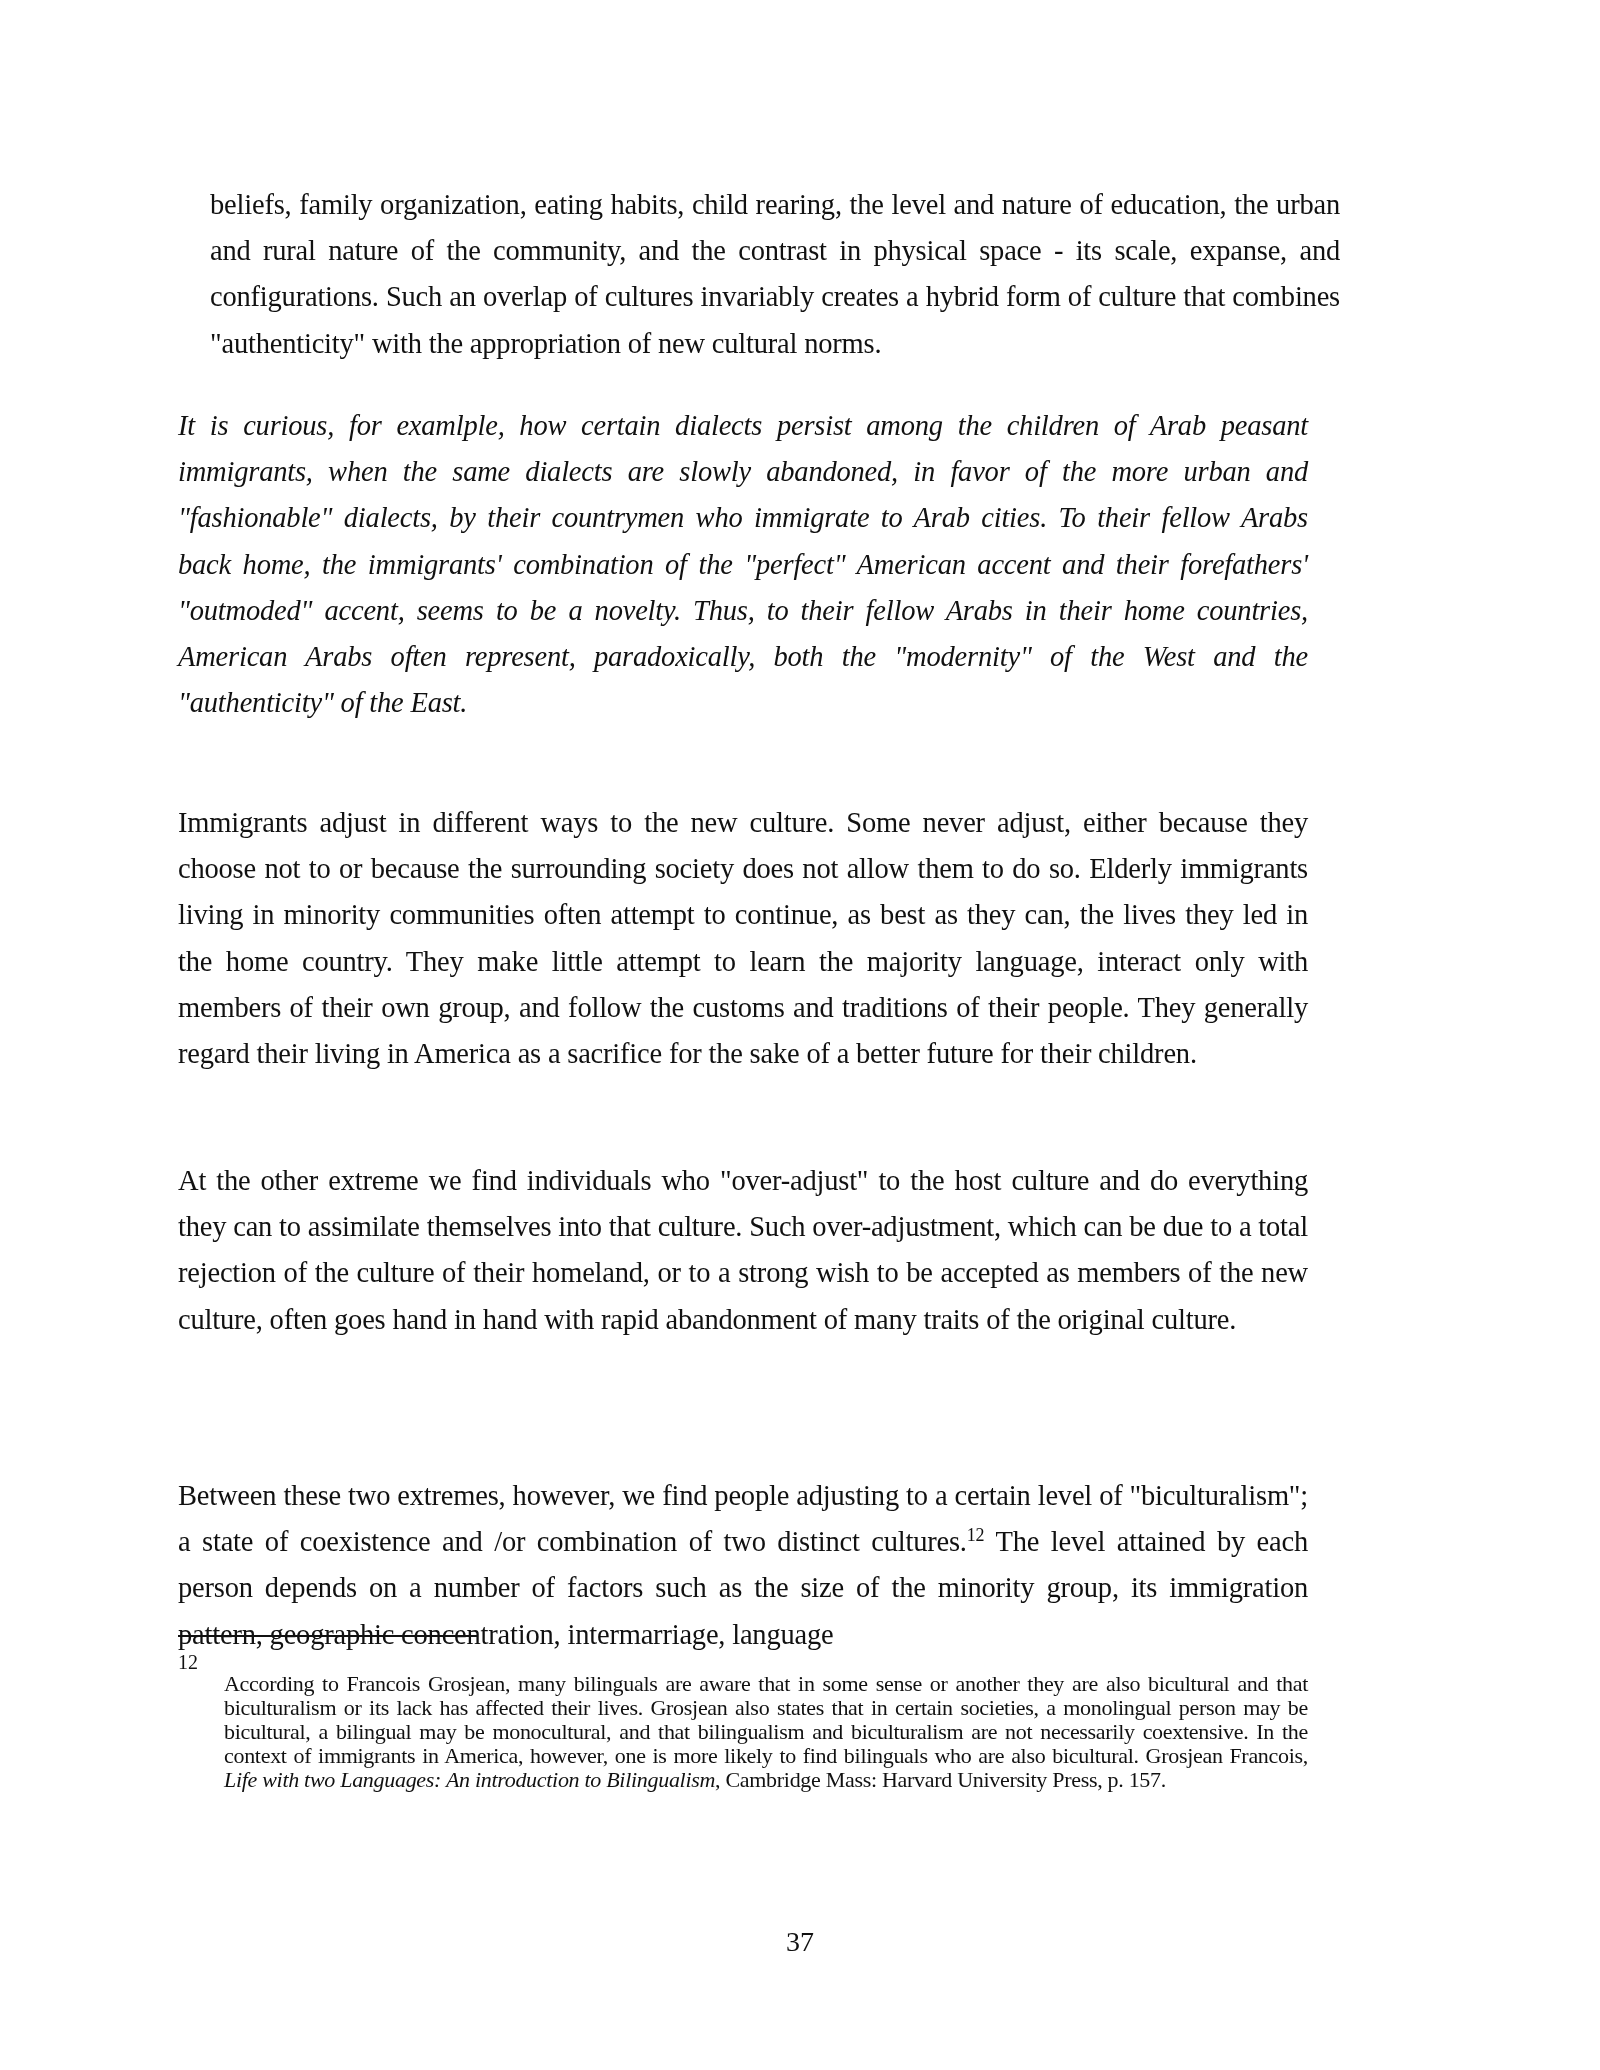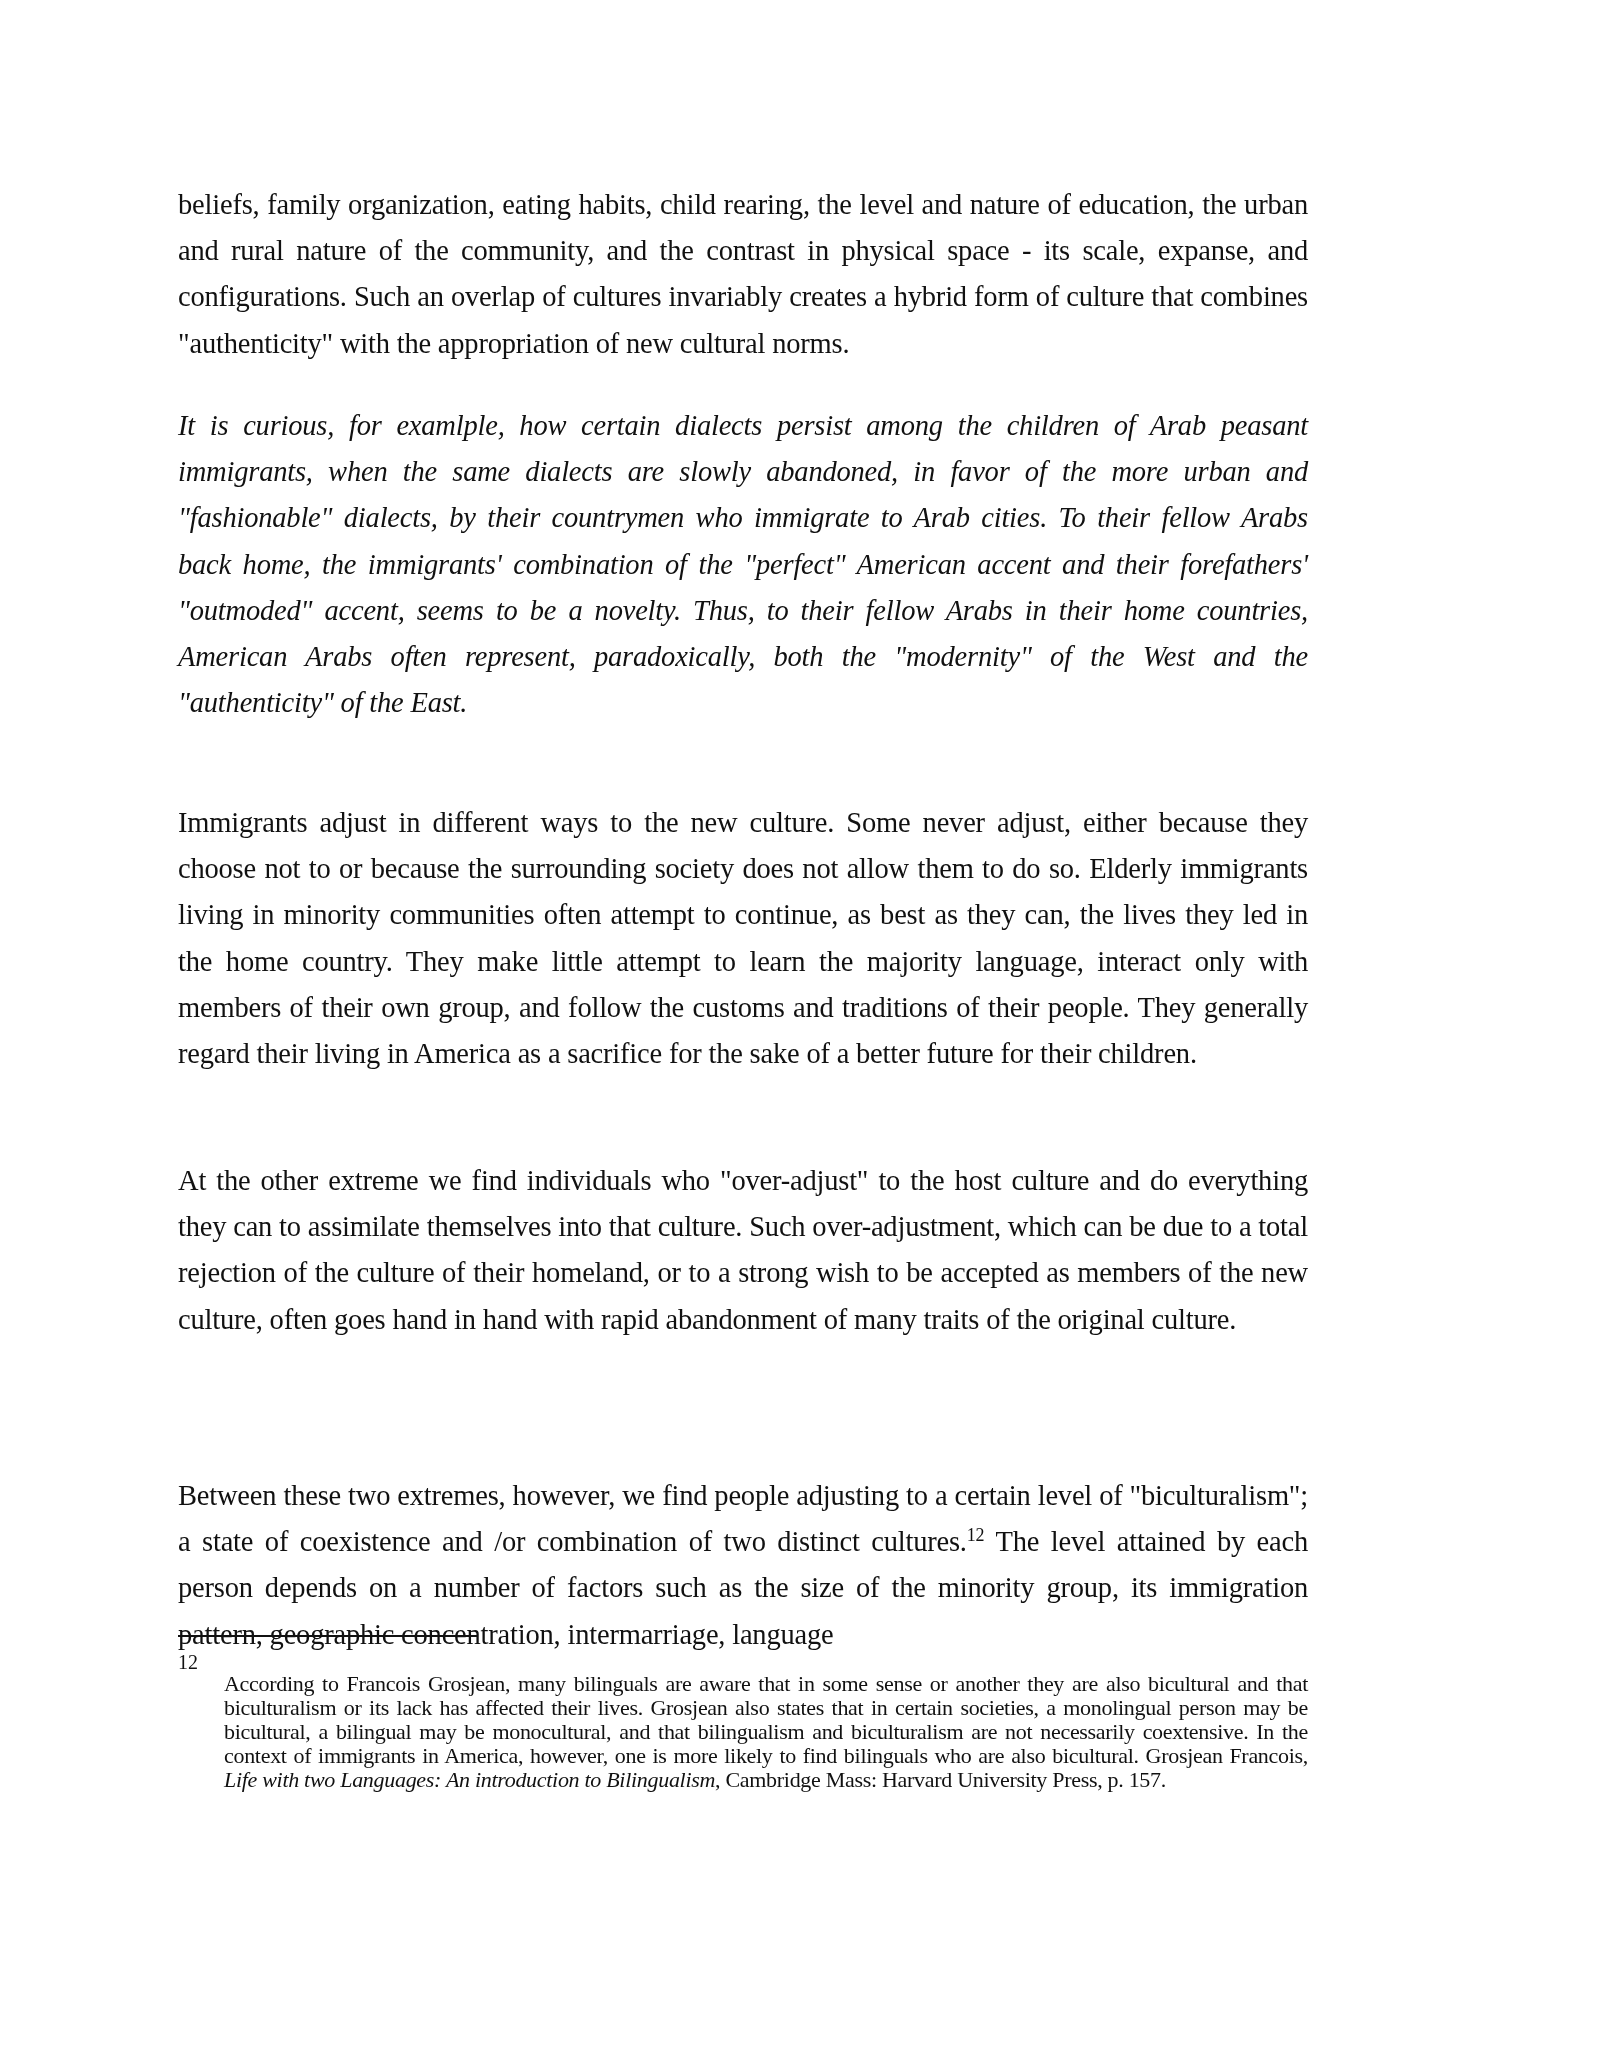--- a/index.html
+++ b/index.html
@@ -6,21 +6,21 @@
   body { width: 1600px; height: 2070px; position: relative; overflow: hidden; }
   .page { position: absolute; left: 0; top: 0; width: 1600px; height: 2070px; background: #ffffff; color: #111111; }
   .body-text {
     position: absolute; left: 178px; width: 1130px;
     font-family: "Liberation Serif", serif;
     font-size: 28.5px; line-height: 46.2px;
     text-align: justify; letter-spacing: -0.2px;
     margin: 0;
   }
   .body-text p { margin: 0; text-align: justify; }
-  #para-1 { top: 182px; }
+  #para-1 { top: 182px; margin-left: 32px; }
   #para-2 { top: 403px; font-style: italic; }
   #para-3 { top: 800px; }
   #para-4 { top: 1158px; }
   #para-5 { top: 1437px; margin-top: 36px; }
   sup.fn { font-size: 18px; vertical-align: 10px; line-height: 0; }
   .rule { position: absolute; left: 178px; top: 1635px; width: 300px; height: 0; border-top: 2px solid #111; }
   .footnote {
     position: absolute; left: 178px; top: 1652px; width: 1130px;
     font-family: "Liberation Serif", serif; font-size: 22px; line-height: 24px; color: #111;
   }
@@ -57,13 +57,14 @@
     <p><span>Between these two extremes, however, we find people adjusting to a certain level of "biculturalism"; a state of coexistence and /or combination of two distinct cultures.</span><sup class="fn">12</sup><span> The level attained by each person depends on a number of factors such as the size of the minority group, its immigration pattern, geographic concentration, intermarriage, language</span></p>
   </div>
 
   <div class="rule"></div>
 
   <div class="footnote">
     <span class="fn-num">12</span>
     <div class="fn-text"><span>According to Francois Grosjean, many bilinguals are aware that in some sense or another they are also bicultural and that biculturalism or its lack has affected their lives. Grosjean also states that in certain societies, a monolingual person may be bicultural, a bilingual may be monocultural, and that bilingualism and  biculturalism are not necessarily coextensive.  In the context of immigrants in America, however, one is more likely to find bilinguals who are also bicultural. Grosjean  Francois, </span><em>Life with two Languages: An introduction to Bilingualism</em><span>, Cambridge Mass: Harvard University Press, p. 157.</span></div>
   </div>
 
+  <div class="page-number">37</div>
 </div>
 
 </body></html>

